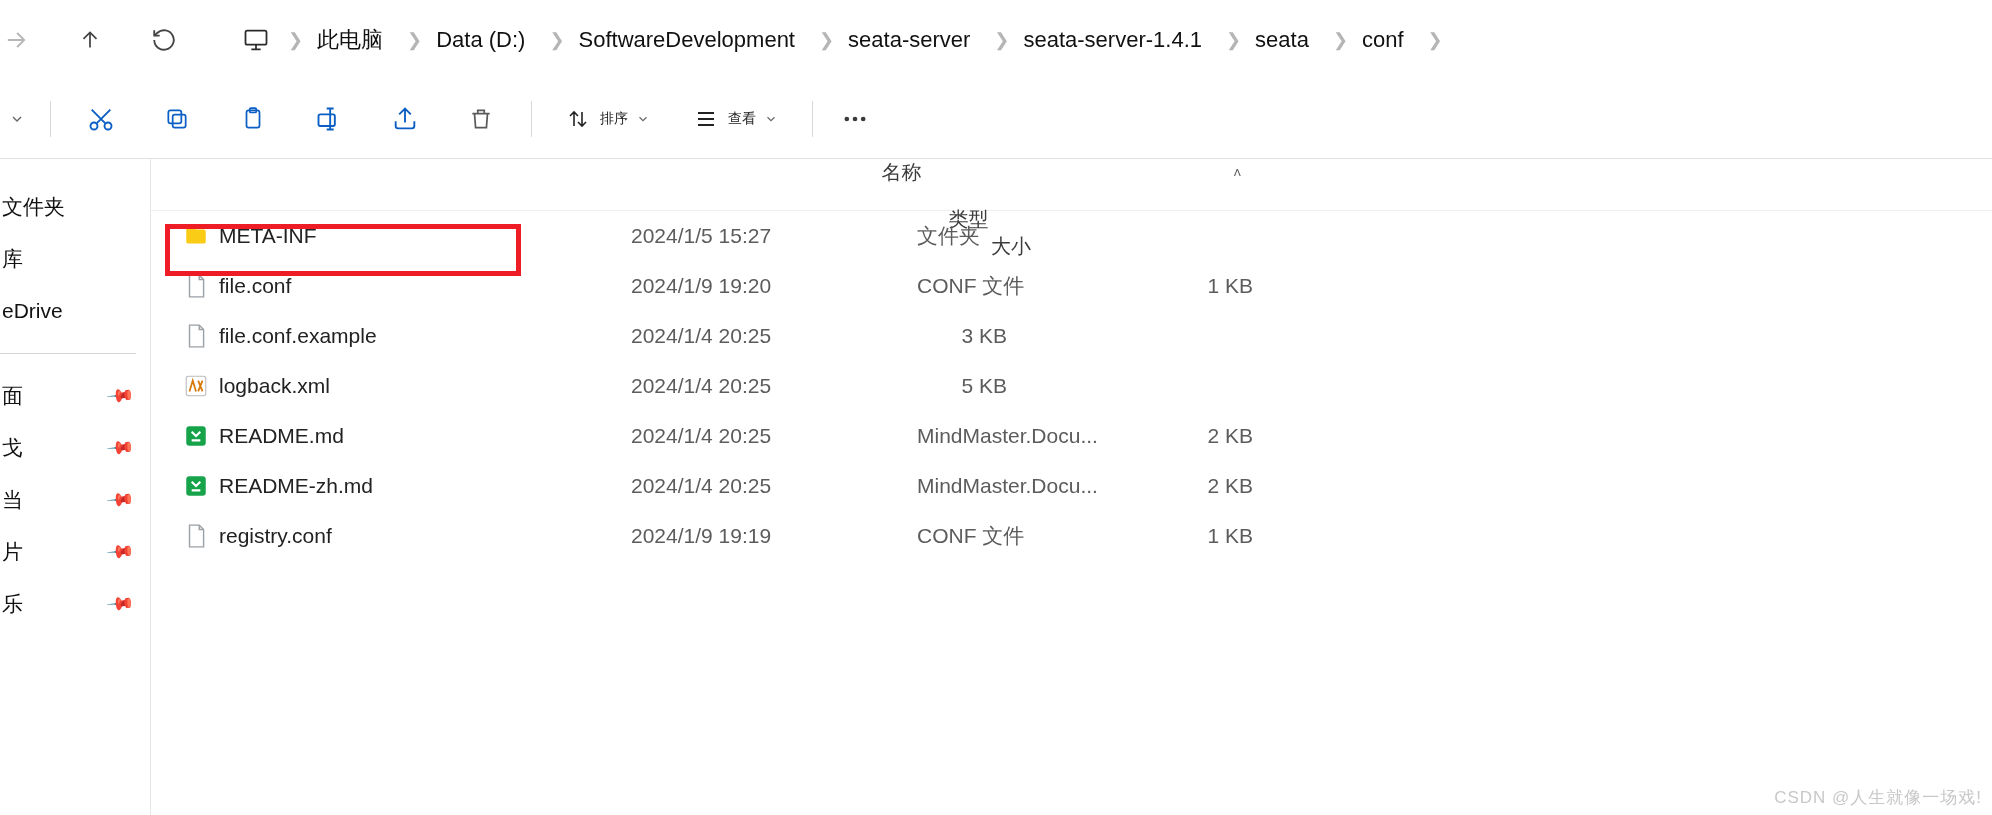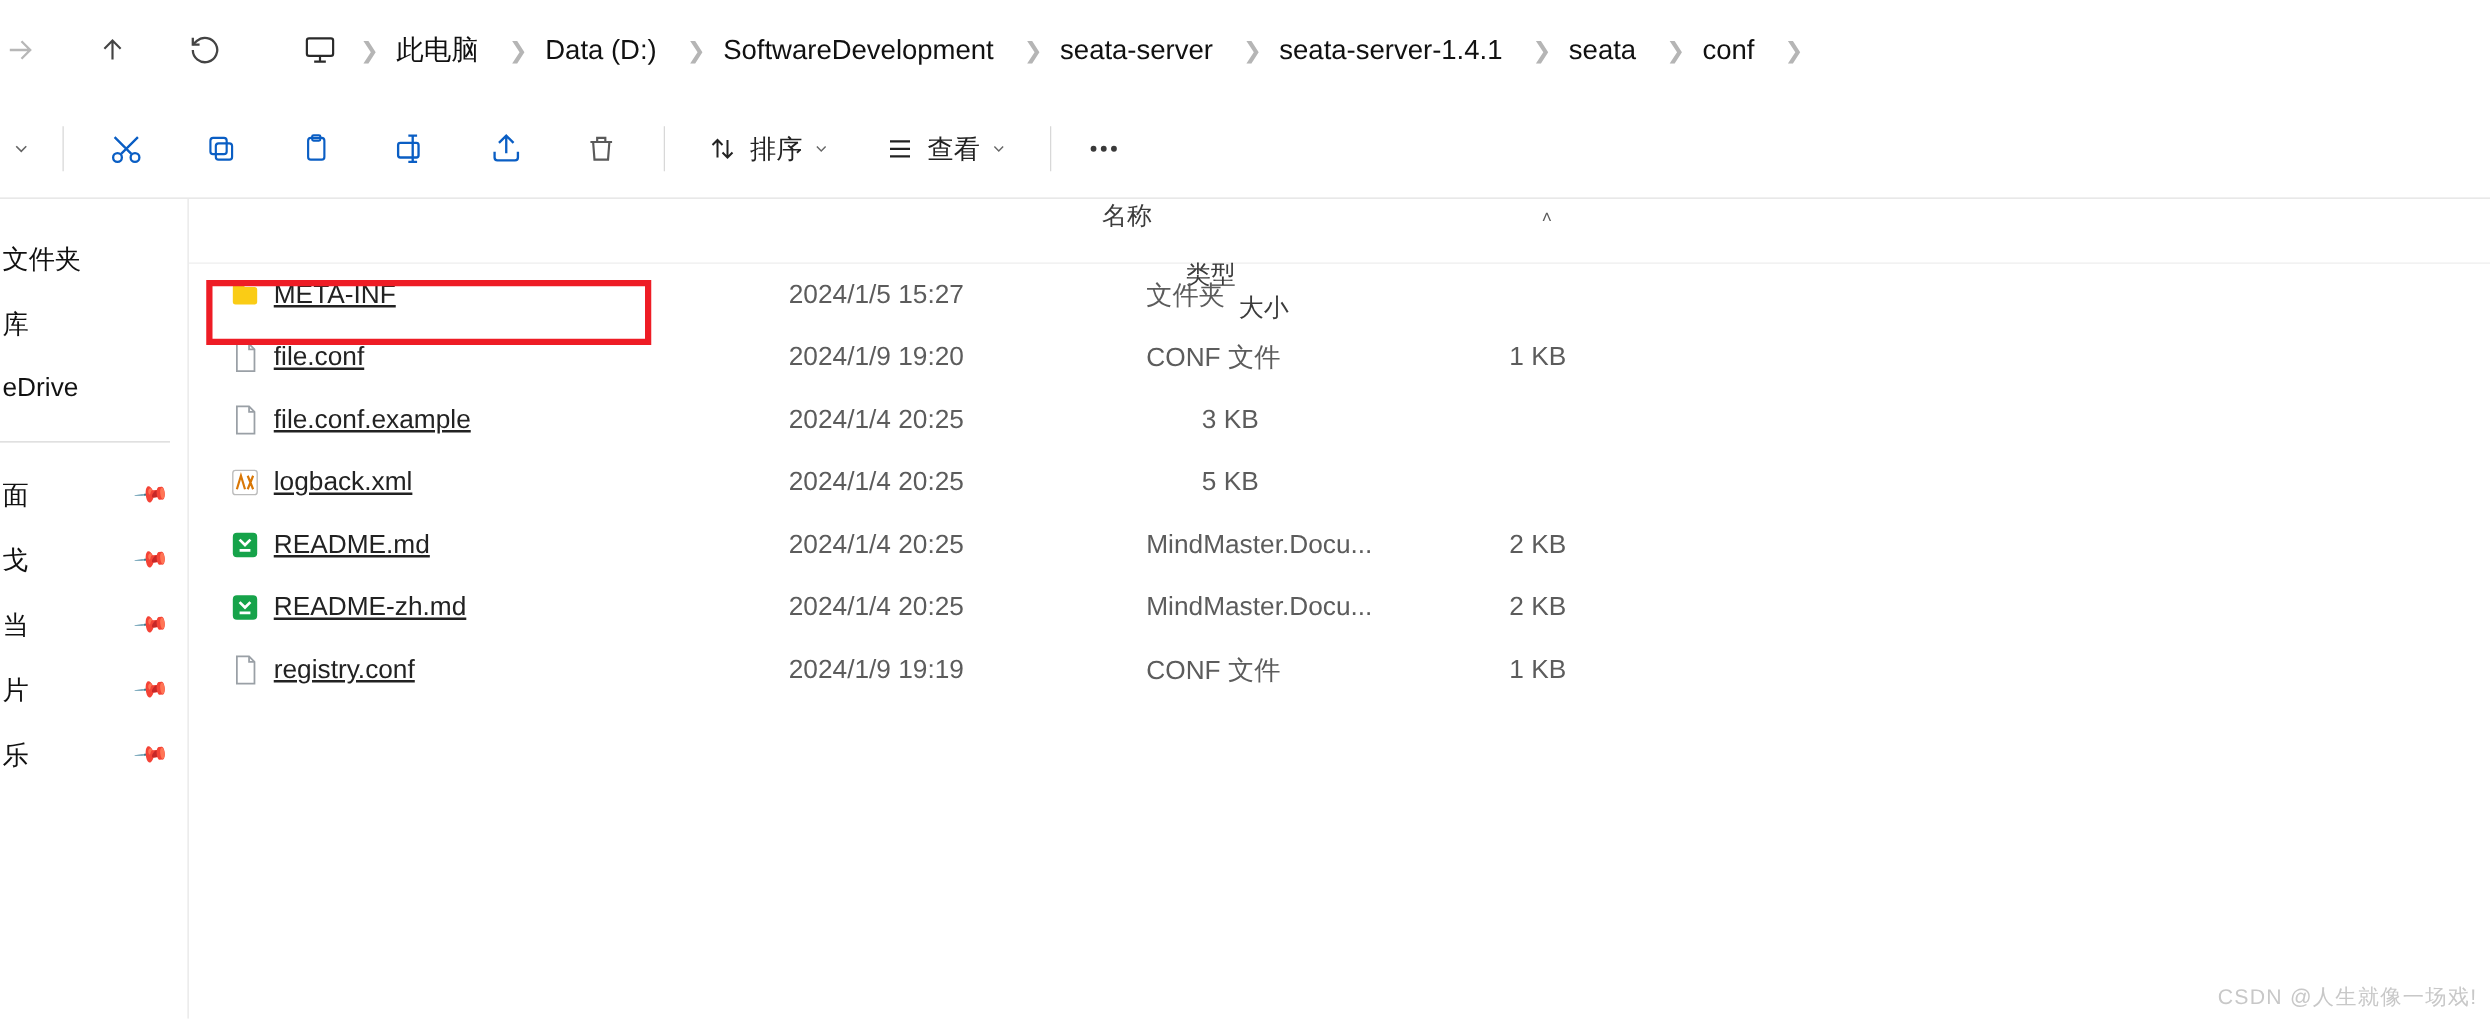--- a/index.html
+++ b/index.html
@@ -14,41 +14,41 @@
 .bc-item { display:flex; align-items:center; font-size:22px; color:#111; margin-right:10px; }
 .bc-sep { color:#b5b5b5; margin:0 14px; font-size:18px; }
 .pc-icon { width:28px; height:28px; margin-right:4px; }
 
 
 .toolbar { height:78px; border-bottom:0; display:flex; align-items:center; padding-left:6px; }
 .tb-drop { width:22px; height:22px; margin:0 10px 0 0; display:flex; align-items:center; justify-content:center; color:#666; }
 .tb-sep { width:1px; height:36px; background:#d8d8d8; margin:0 12px; }
 .tb-btn { width:48px; height:48px; display:flex; align-items:center; justify-content:center; margin:0 14px; color:#0a5ec4; }
 .tb-btn.g { color:#5a5a5a; }
-.tb-text-btn { display:flex; align-items:center; margin:0 22px; font-size:21px; color:#222; }
+.tb-text-btn { display:flex; align-items:center; margin:0 22px; font-size:14px; color:#222; }
 .tb-text-btn .mini-chev { margin-left:8px; color:#666; }
 
 
 .main { display:flex; height:calc(100% - 158px); border-top:1px solid #e1e1e1; }
 .sidebar { width:150px; padding-top:22px; position:relative; }
 .sb-item { display:flex; align-items:center; height:52px; font-size:21px; color:#111; padding-left:2px; position:relative; }
 .sb-pin { position:absolute; right:18px; color:#7a7a7a; transform:rotate(40deg); font-size:18px; }
 .sb-hr { border:none; border-top:1px solid #d6d6d6; margin:16px 0 16px 0; width:136px; }
 
 .content { flex:1; border-left:1px solid #e6e6e6; position:relative; }
 .cols { display:flex; height:52px; align-items:center; border-bottom:1px solid #eee; color:#3b3b3b; font-size:20px;flex-direction:column; }
 .col-name { width:480px; padding-left:50px; display:flex; align-items:center; position:relative; }
 .col-name .sort-caret { position:absolute; right:70px; font-size:14px; color:#5a5a5a; }
 .col-date { width:286px; }
 .col-type { width:246px;margin-top:20px; }
 .col-size { width:200px;margin-left:39px; }
 
 .files { }
 .row { display:flex; align-items:center; height:50px; font-size:21px; color:#222; }
-.cell-name { width:480px; padding-left:32px; display:flex; align-items:center;text-decoration:underline; }
+.cell-name { width:480px; padding-left:32px; display:flex; align-items:center; }
 .cell-date { width:286px; color:#5c5c5c; }
 .cell-type { width:246px; color:#5c5c5c; }
 .cell-size { width:200px; color:#5c5c5c; text-align:right; padding-right:110px; }
 .fi-icon { width:26px; height:26px; margin-right:10px; flex-shrink:0; }
 .highlight-box { position:absolute; border:5px solid #ee1c25; pointer-events:none; }
 
 .watermark { position:absolute; right:10px; bottom:6px; font-size:17px; color:#c8c8c8; letter-spacing:1px; }
 
 svg { display:block; }
 </style>

